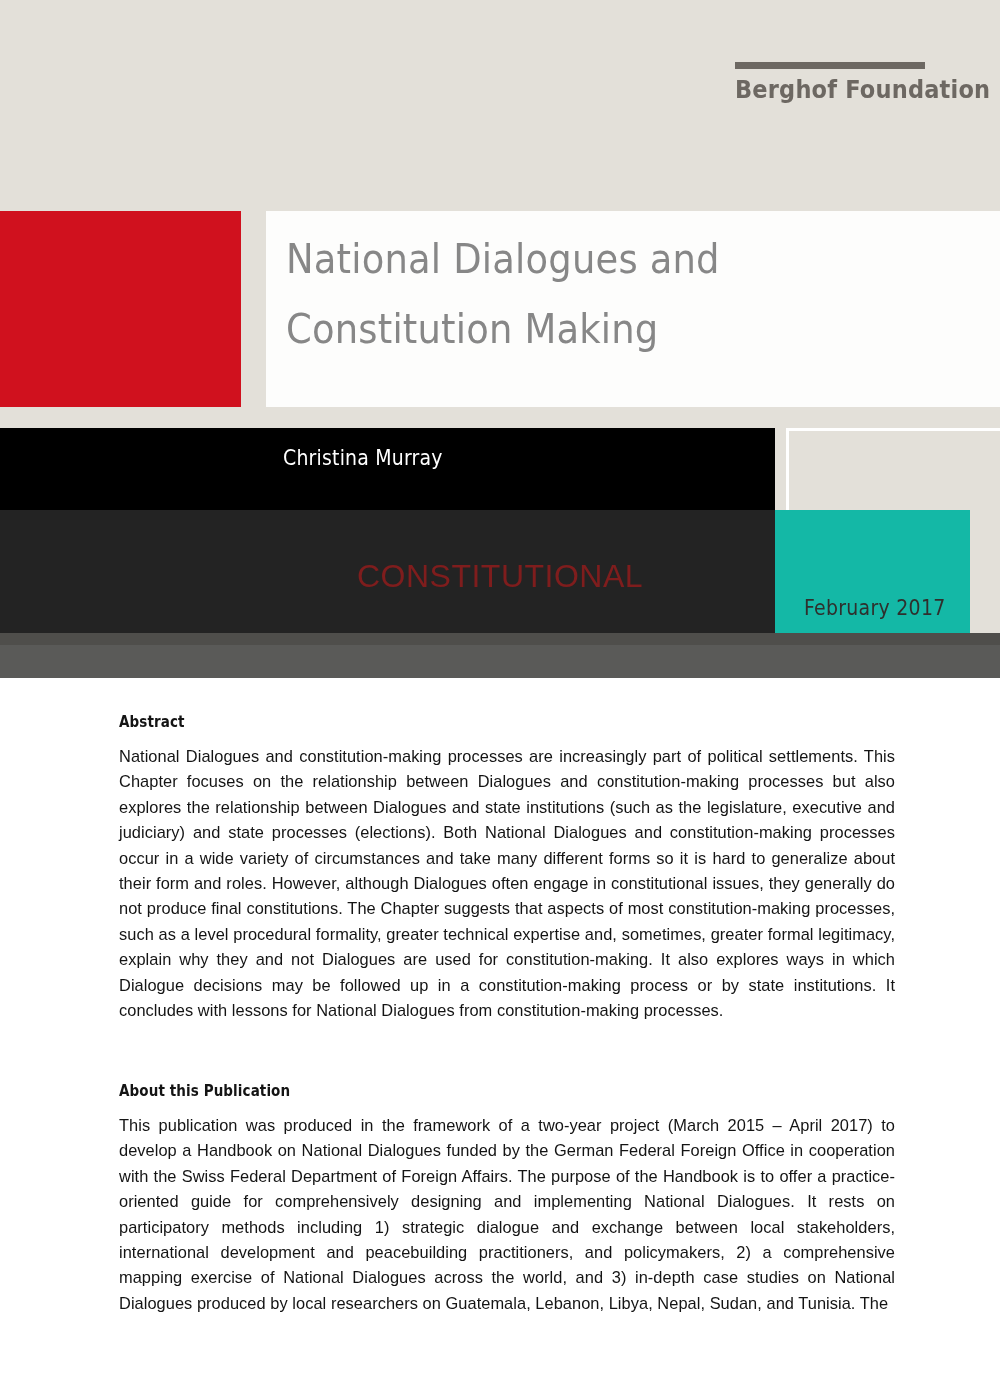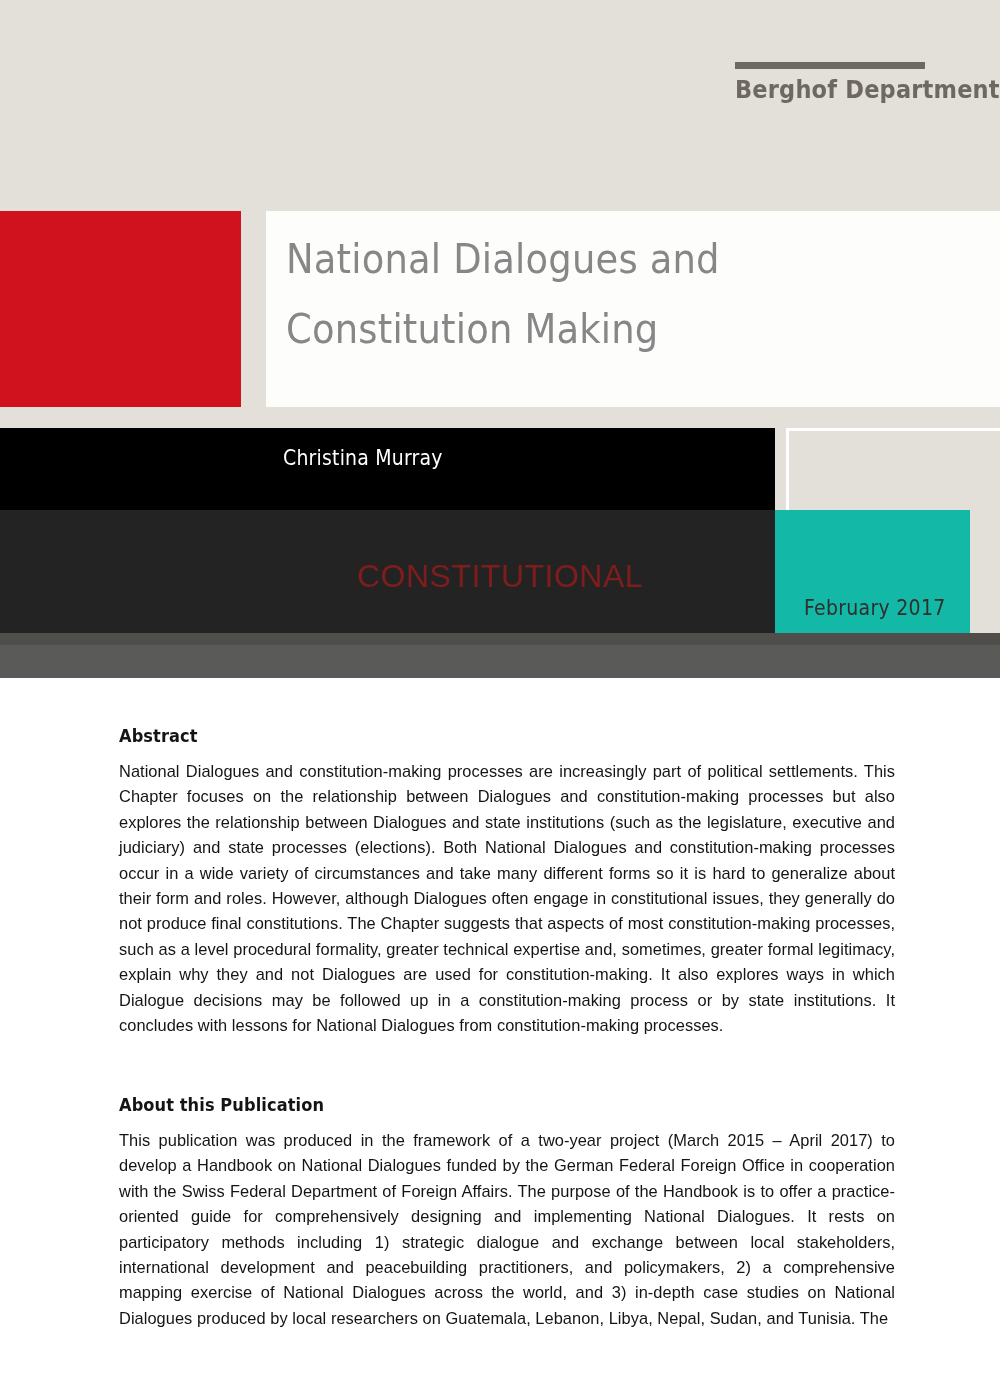--- a/index.html
+++ b/index.html
@@ -202,24 +202,24 @@
   .section {
     position: absolute;
     left: 119px;
     width: 776px;
   }
   .sec-abstract { top: 31px; }
   .sec-about   { top: 400px; }
 
   .sec-heading {
     font-family: "DejaVu Sans Condensed", "Liberation Sans Narrow", "Liberation Sans", sans-serif;
-    font-size: 18px;
+    font-size: 15px;
     font-weight: 700;
     color: #141414;
-    margin: 16px 0 13px 0;
+    margin: 4px 0 13px 0;
     letter-spacing: 0.1px;
   }
   .sec-body {
     font-family: Liberation Sans, sans-serif;
     font-size: 16.4px;
     font-weight: 400;
     color: #141414;
     line-height: 25.4px;
     text-align: justify;
     margin: 0;
@@ -229,21 +229,21 @@
 </head>
 <body>
 
 <div class="cover">
 
   <div class="cover-bg-top"></div>
 
   <div style="position:absolute; left:735px; top:62px; width:190px;">
     <div style="width:190px;height:7px;background:#6d6862;margin-bottom:6px;"></div>
     <div style="font-family:'DejaVu Sans Condensed','Liberation Sans Narrow','Liberation Sans',sans-serif;
-                font-size:25px;font-weight:700;color:#6d6862;letter-spacing:0.2px;white-space:nowrap;">Berghof Department</div>
+                font-size:25px;font-weight:700;color:#6d6862;letter-spacing:0.2px;white-space:nowrap;">Berghof Foundation</div>
   </div>
 
   <div class="red-block"></div>
 
   <div class="title-panel">
     <div class="doc-title">National Dialogues and
 Constitution Making</div>
   </div>
 
   <div class="cover-gap"></div>

